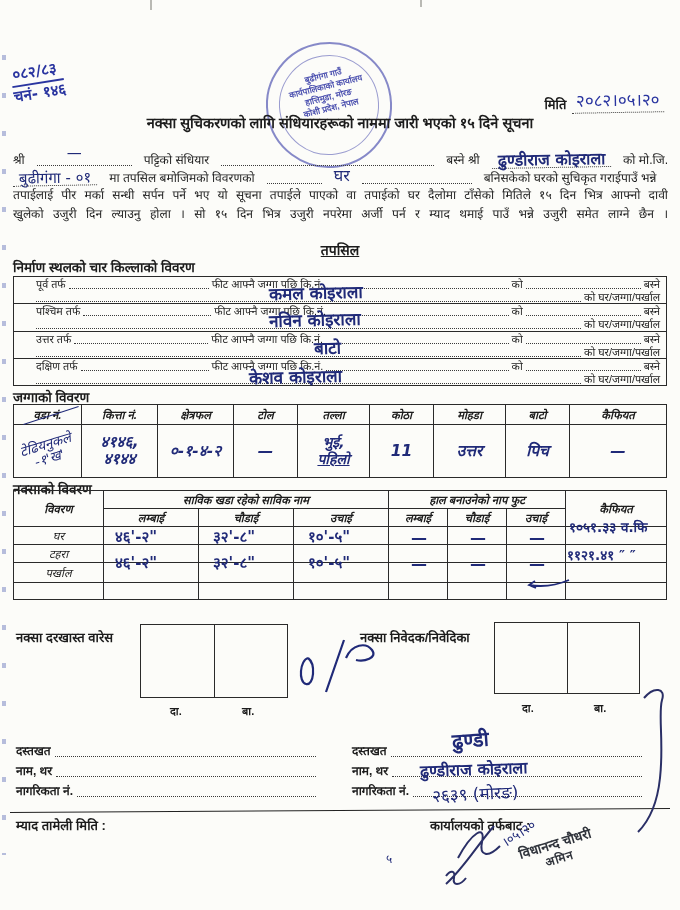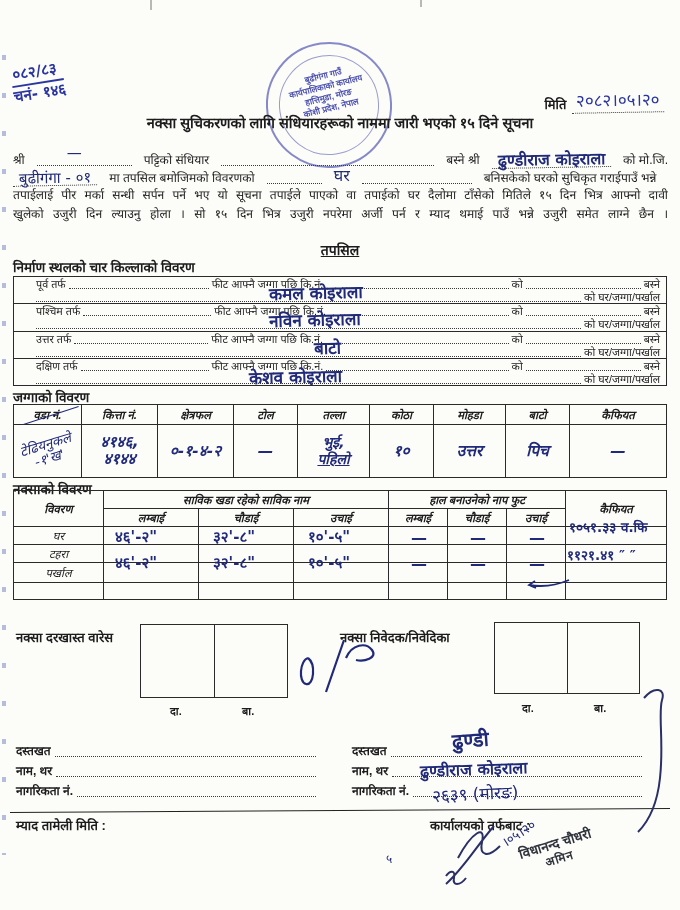--- a/index.html
+++ b/index.html
@@ -242,21 +242,21 @@
         <th>मोहडा</th>
         <th>बाटो</th>
         <th>कैफियत</th>
       </tr>
       <tr class="jagga-drow">
         <td><span class="hw ward-hw"><span>टेढियनुकले</span><br><span>-१'ख'</span></span></td>
         <td><span class="hw hw-cell"><span>४१४६,</span><br><span>४१४४</span></span></td>
         <td><span class="hw hw-cell">०-१-४-२</span></td>
         <td><span class="hw hw-cell">—</span></td>
         <td><span class="hw hw-cell" style="font-size:14px"><span>भुई,</span><br><span style="text-decoration:underline">पहिलो</span></span></td>
-        <td><span class="hw hw-cell">१०</span></td>
+        <td><span class="hw hw-cell">11</span></td>
         <td><span class="hw hw-cell">उत्तर</span></td>
         <td><span class="hw hw-cell">पिच</span></td>
         <td><span class="hw hw-cell">—</span></td>
       </tr>
     </tbody>
       </table>
   </div>
 
   <div class="abs naksa-label sec-label">नक्साको विवरण</div>
   <div class="naksawrap">
@@ -353,21 +353,21 @@
     <div class="half"></div>
     <div class="half"></div>
   </div>
   <span class="daba" style="left:170px;top:703px">दा.</span>
   <span class="daba" style="left:242px;top:703px">बा.</span>
 
   <svg class="abs" style="left:292px;top:630px" width="100" height="78">
     <path d="M16 28 C 8 30, 6 52, 14 54 C 22 56, 24 34, 16 28 M34 62 L52 10 M54 28 C 60 14, 74 12, 80 20 C 86 28, 72 32, 64 30" stroke="#202a78" stroke-width="2.2" fill="none"></path>
   </svg>
 
-  <div class="abs thumb-label" style="left:340px;top:628px">नक्सा निवेदक/निवेदिका</div>
+  <div class="abs thumb-label" style="left:360px;top:628px">नक्सा निवेदक/निवेदिका</div>
   <div class="tbox" style="left:494px;top:622px;width:146px;height:72px">
     <div class="half"></div>
     <div class="half"></div>
   </div>
   <span class="daba" style="left:522px;top:700px">दा.</span>
   <span class="daba" style="left:594px;top:700px">बा.</span>
 
   <div class="sigline" style="left:16px;top:742px;width:300px">
     <span>दस्तखत</span>
     <span class="dots" style="flex:1"></span>

